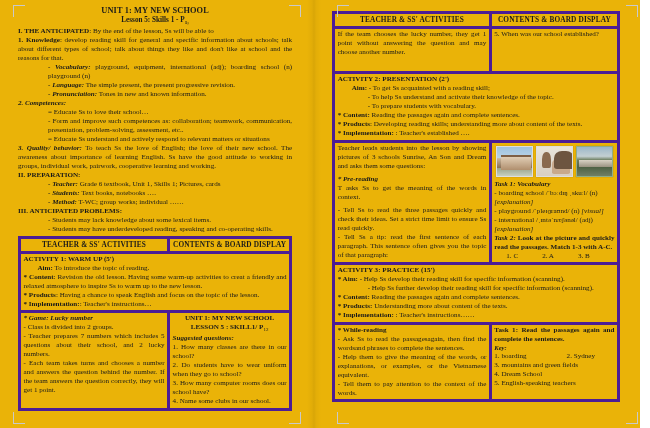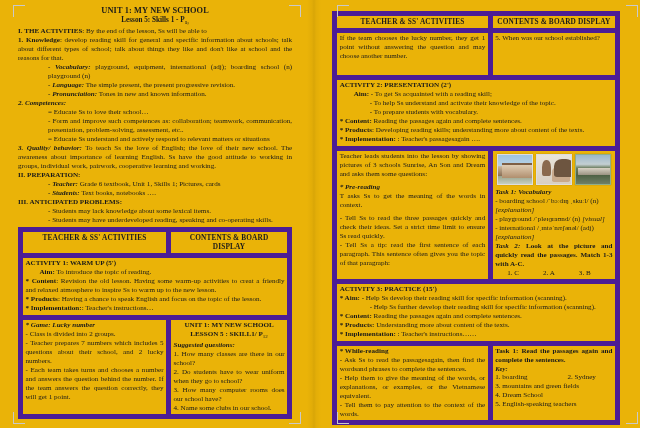--- a/index.html
+++ b/index.html
@@ -93,21 +93,21 @@
   .bi { font-weight: bold; font-style: italic; }
   sub { font-size: 5px; }
 
   table.proc {
     width: 100%;
     border-collapse: collapse;
     table-layout: fixed;
     margin-top: 1.5px;
   }
   table.proc td, table.proc th {
-    border: 5px solid #4c1d95;
+    border: 3px solid #4c1d95;
     vertical-align: top;
     padding: 1px 2.5px 1.5px 2.5px;
     font-size: 7.1px;
     line-height: 1.27;
     text-align: justify;
   }
   table.proc th {
     text-align: center;
     font-weight: bold;
     font-size: 7.3px;
@@ -183,40 +183,41 @@
   <div class="crop tl2"></div>
   <div class="crop tr2"></div>
   <div class="crop bl2"></div>
   <div class="crop br2"></div>
 
   <div class="col col-left">
 
     <div class="title">UNIT 1: MY NEW SCHOOL</div>
     <div class="subtitle"><span>Lesson 5: Skills 1 - P</span><sub>1;</sub></div>
 
-    <p><b>I. THE ACTIVITIES</b><span>: By the end of the lesson, Ss will be able to</span></p>
+    <p><b>I. THE ANTICIPATED</b><span>: By the end of the lesson, Ss will be able to</span></p>
 
     <p><b>1. Knowledge</b><span>: develop reading skill for general and specific information about schools; talk about different types of school; talk about things they like and don't like at school and the reasons for that.</span></p>
 
     <p class="ind3"><span class="bi">- Vocabulary:</span><span> playground, equipment, international (adj); boarding school (n) playground (n)</span></p>
 
     <p class="ind3"><span class="bi">- Language:</span><span> The simple present, the present progressive revision.</span></p>
 
     <p class="ind3"><span class="bi">- Pronunciation:</span><span> Tones in new and known information.</span></p>
 
     <p><span class="bi">2. Competences:</span></p>
     <p class="ind3">= Educate Ss to love their school…</p>
     <p class="ind3">- Form and improve such competences as: collaboration; teamwork, communication, presentation, problem-solving, assessment, etc..</p>
     <p class="ind3">= Educate Ss understand and actively respond to relevant matters or situations</p>
 
     <p><span class="bi">3. Quality/ behavior:</span><span> To teach Ss the love of English; the love of their new school. The awareness about importance of learning English. Ss have the good attitude to working in groups, individual work, pairwork, cooperative learning and working.</span></p>
 
     <p><b>II. PREPARATION:</b></p>
     <p class="ind3"><span class="bi">- Teacher:</span><span> Grade 6 textbook, Unit 1, Skills 1; Pictures, cards</span></p>
     <p class="ind3"><span class="bi">- Students:</span><span> Text books, notebooks ….</span></p>
+    <p class="ind3"><span class="bi">- Method:</span><span>  T-WC; group works; individual ……</span></p>
 
     <p><b>III. ANTICIPATED PROBLEMS:</b></p>
     <p class="ind3">- Students may lack knowledge about some lexical items.</p>
     <p class="ind3">- Students may have underdeveloped reading, speaking and co-operating skills.</p>
 
 
     <table class="proc">
       <colgroup>
           <col style="width:55%">
           <col style="width:45%">
@@ -276,21 +277,21 @@
         </td>
       </tr>
       <tr>
         <td colspan="2">
           <p class="cellp"><b>ACTIVITY 2: PRESENTATION (2')</b></p>
           <p class="cellp ind-hang"><b>Aim:</b><span> - To get Ss acquainted with a reading skill;</span></p>
           <p class="cellp ind3">- To help Ss understand and activate their knowledge of the topic.</p>
           <p class="cellp ind3">- To prepare students with vocabulary.</p>
           <p class="cellp"><b>* Content:</b><span> Reading the passages again and complete sentences.</span></p>
           <p class="cellp"><b>* Products</b><span>: Developing reading skills; understanding more about content of the texts.</span></p>
-          <p class="cellp"><b>* Implementation:</b><span> : Teacher's passagesagain ….</span></p>
+          <p class="cellp"><b>* Implementation:</b><span> : Teacher's established ….</span></p>
         </td>
       </tr>
       <tr>
         <td>
           <p class="cellp">Teacher leads students into the lesson by showing pictures of 3 schools Sunrise, An Son and Dream and asks them some questions:</p>
           <div class="sp"></div>
           <p class="cellp"><span class="bi">* Pre-reading</span></p>
           <p class="cellp">T asks Ss to get the meaning of the words in context.</p>
           <div class="sp"></div>
           <p class="cellp">- Tell Ss to read the three passages quickly and check their ideas. Set a strict time limit to ensure Ss read quickly.</p>

